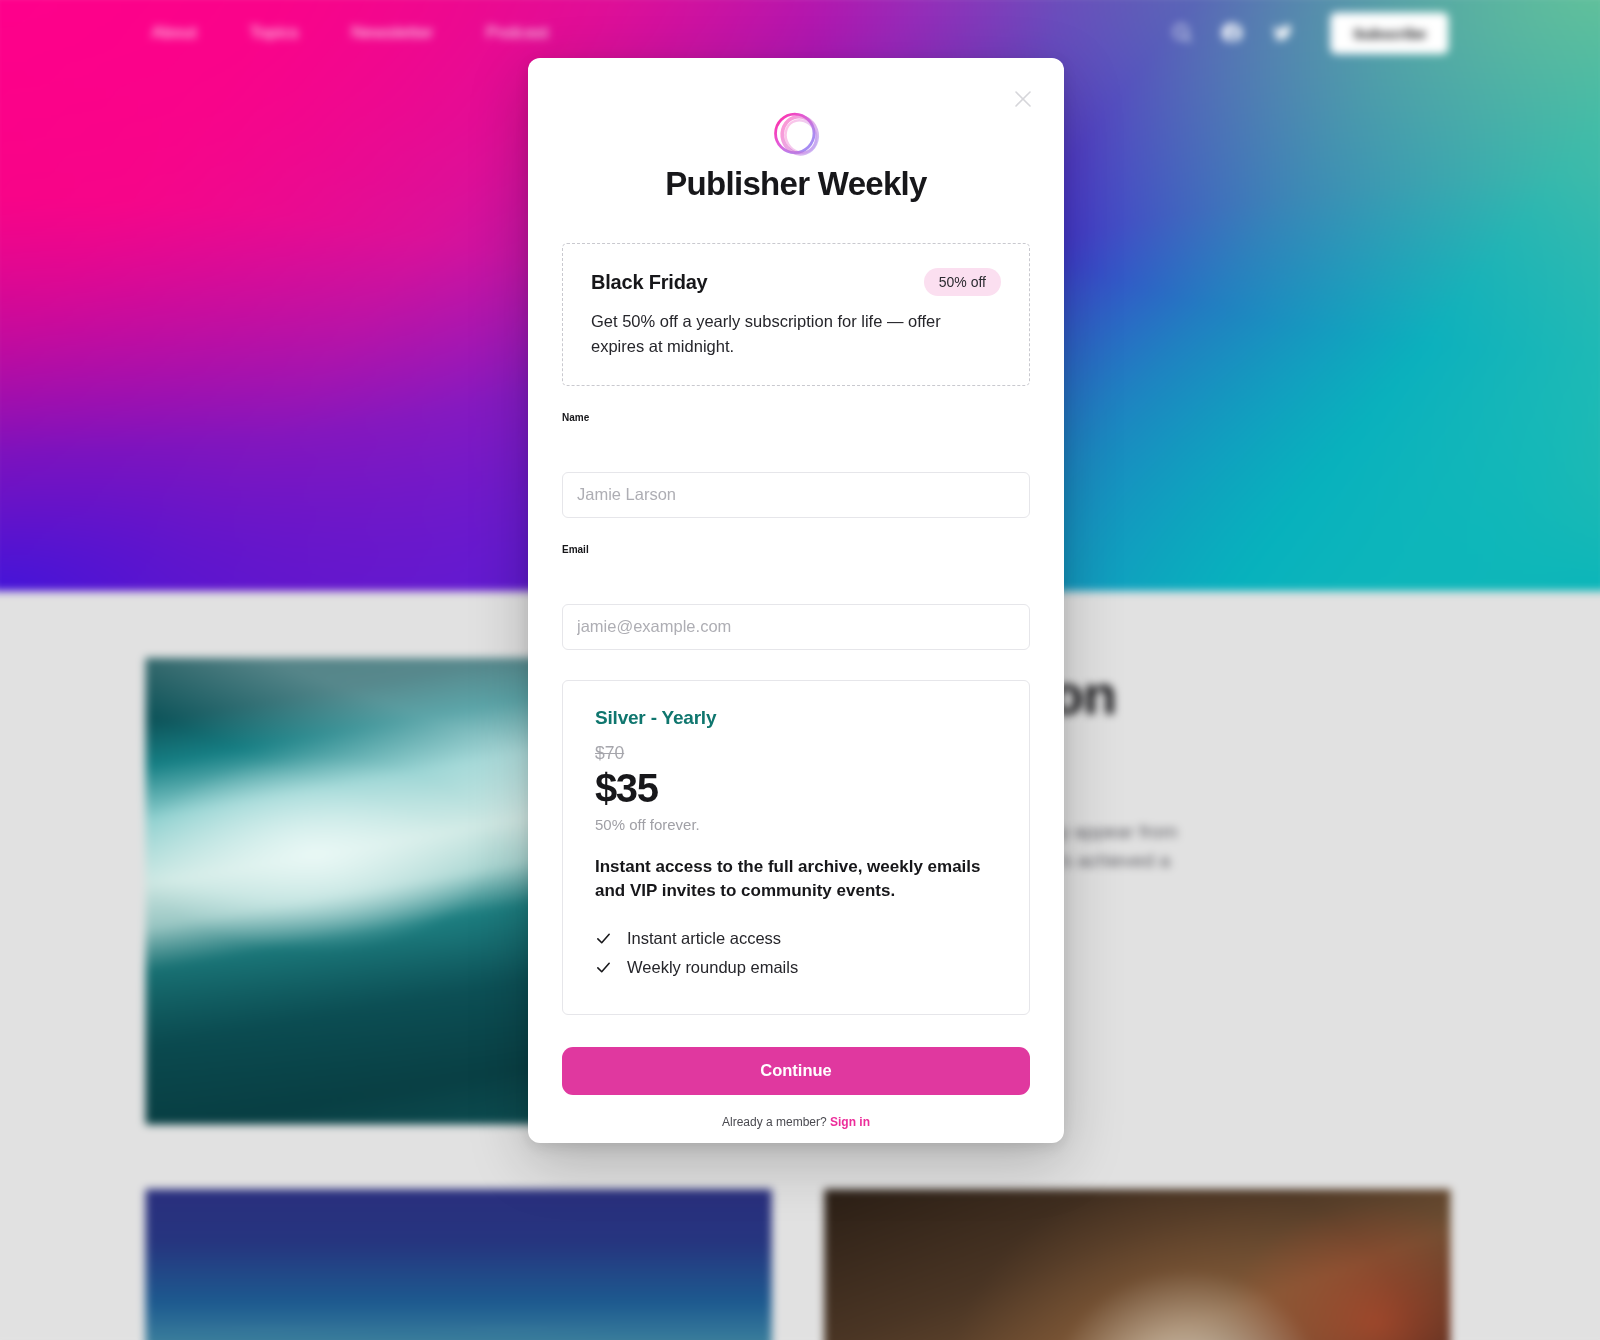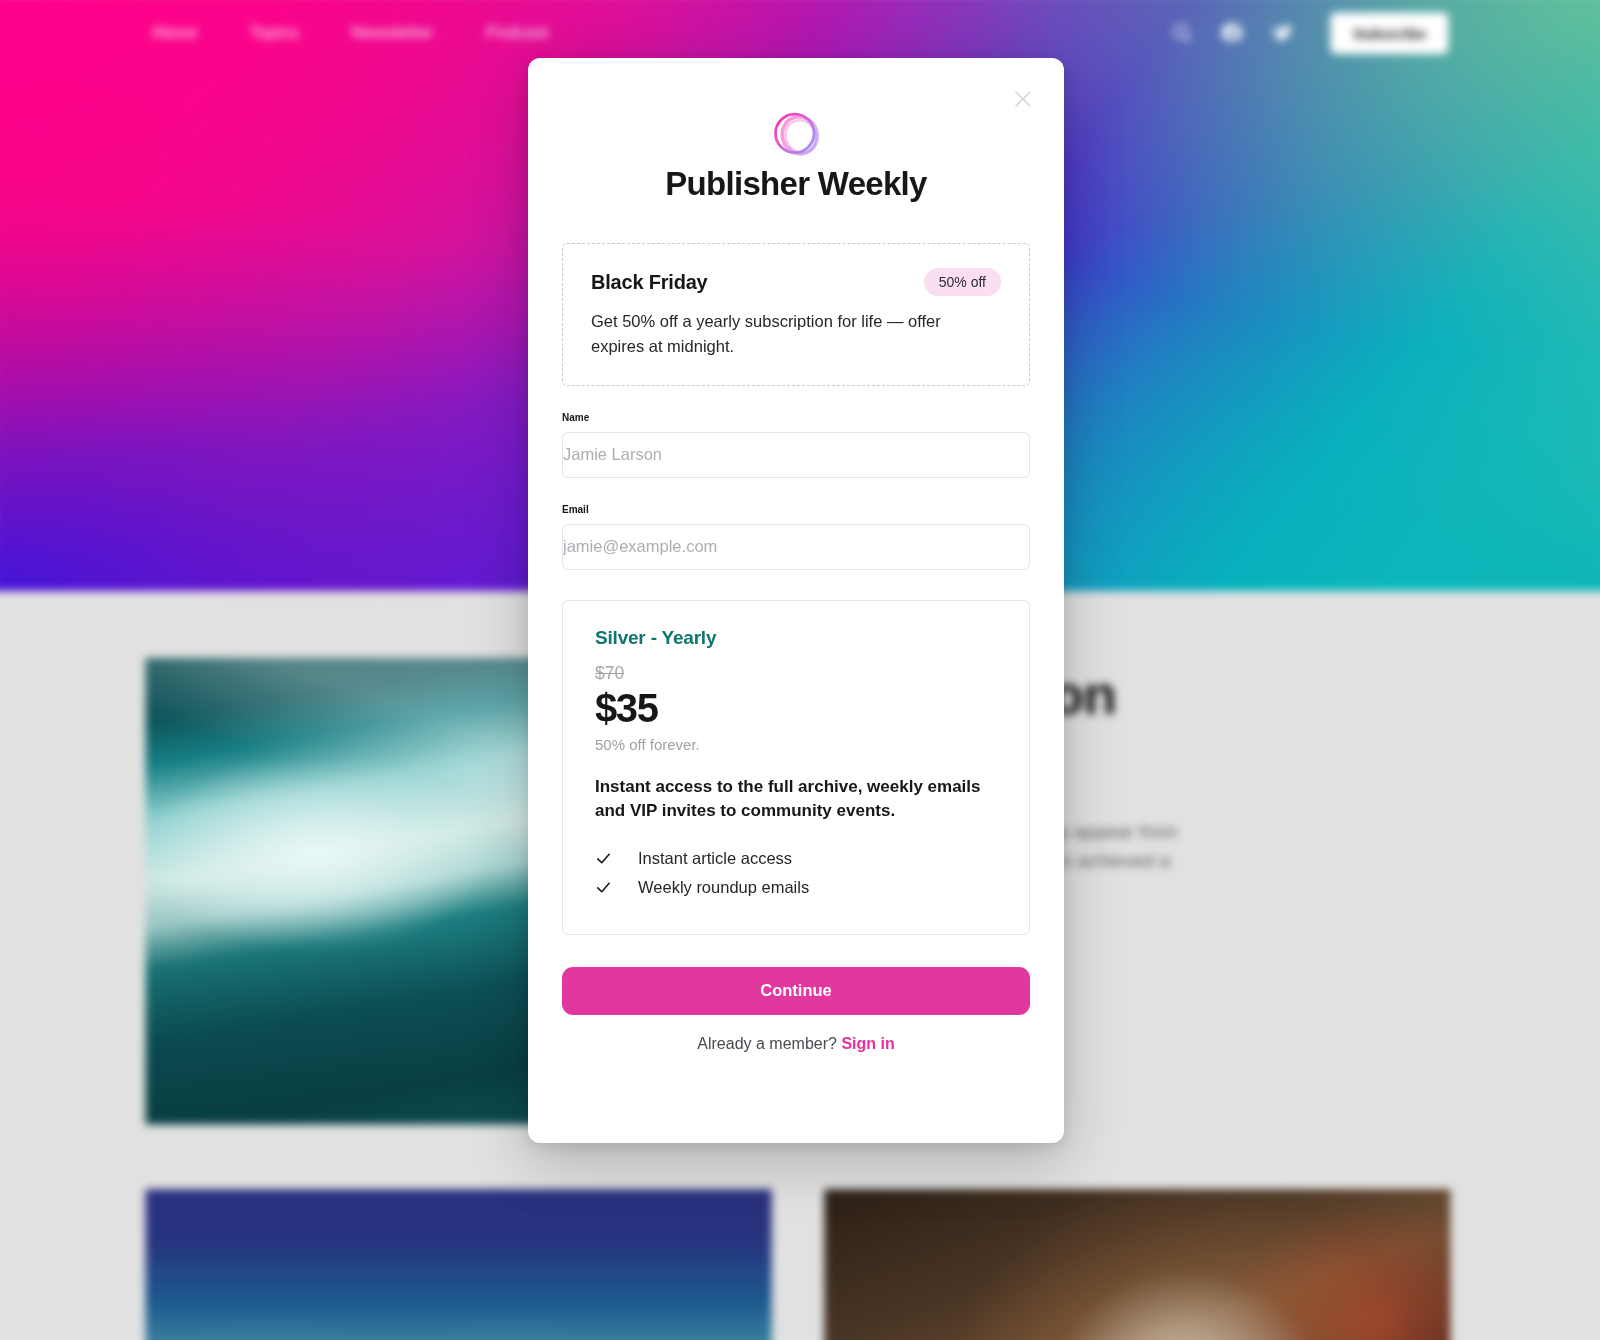--- a/index.html
+++ b/index.html
@@ -189,26 +189,27 @@
 
   .field { margin-top: 26px; }
   .field-label {
     display: block;
     font-size: 10px; font-weight: 700; color: #17171a;
     margin-bottom: 9px;
   }
   .field-input {
     width: 100%; height: 46px;
     border: 1px solid #e6e6ea; border-radius: 6px;
-    padding: 0 0;
+    padding: 0 14px;
     font-size: 16.5px;
     font-family: "Liberation Sans", sans-serif;
     color: #17171a;
     background: #fff;
     outline: none;
+    margin-top: 40px;
   }
   .field-input::placeholder { color: #aeaeb4; }
 
   .plan-card {
     margin-top: 30px;
     border: 1px solid #e6e6ea; border-radius: 6px;
     padding: 26px 32px 32px;
   }
   .plan-name {
     font-size: 19px; font-weight: 700; color: #0f766e; letter-spacing: -.2px;
@@ -224,37 +225,37 @@
   }
   .plan-note {
     margin-top: 6px; font-size: 15px; color: #a0a0a6;
   }
   .plan-blurb {
     margin-top: 22px; font-size: 17px; line-height: 1.45;
     font-weight: 700; color: #17171a;
   }
   .plan-features { margin-top: 20px; list-style: none; }
   .plan-feature {
-    display: flex; align-items: center; gap: 26px;
+    display: flex; align-items: center; gap: 15px;
     font-size: 16.5px; color: #26262b;
     padding: 5px 0;
   }
   .check-icon { width: 17px; height: 17px; flex: 0 0 17px; color: #17171a; }
 
   .continue-btn {
     display: block; width: 100%; height: 48px;
     margin-top: 32px;
     background: #e0389f; color: #fff;
     font-size: 16.5px; font-weight: 700;
     border: none; border-radius: 11px; cursor: pointer;
     font-family: "Liberation Sans", sans-serif;
   }
   .signin-row {
     margin-top: 20px; text-align: center;
-    font-size: 16px; color: #4a4a50;
+    font-size: 12px; color: #4a4a50;
   }
   .signin-link {
     color: #ec2d9a; font-weight: 700; text-decoration: none; cursor: pointer;
   }
 </style>
 </head>
 <body>
 
 <div id="page-bg">
 

